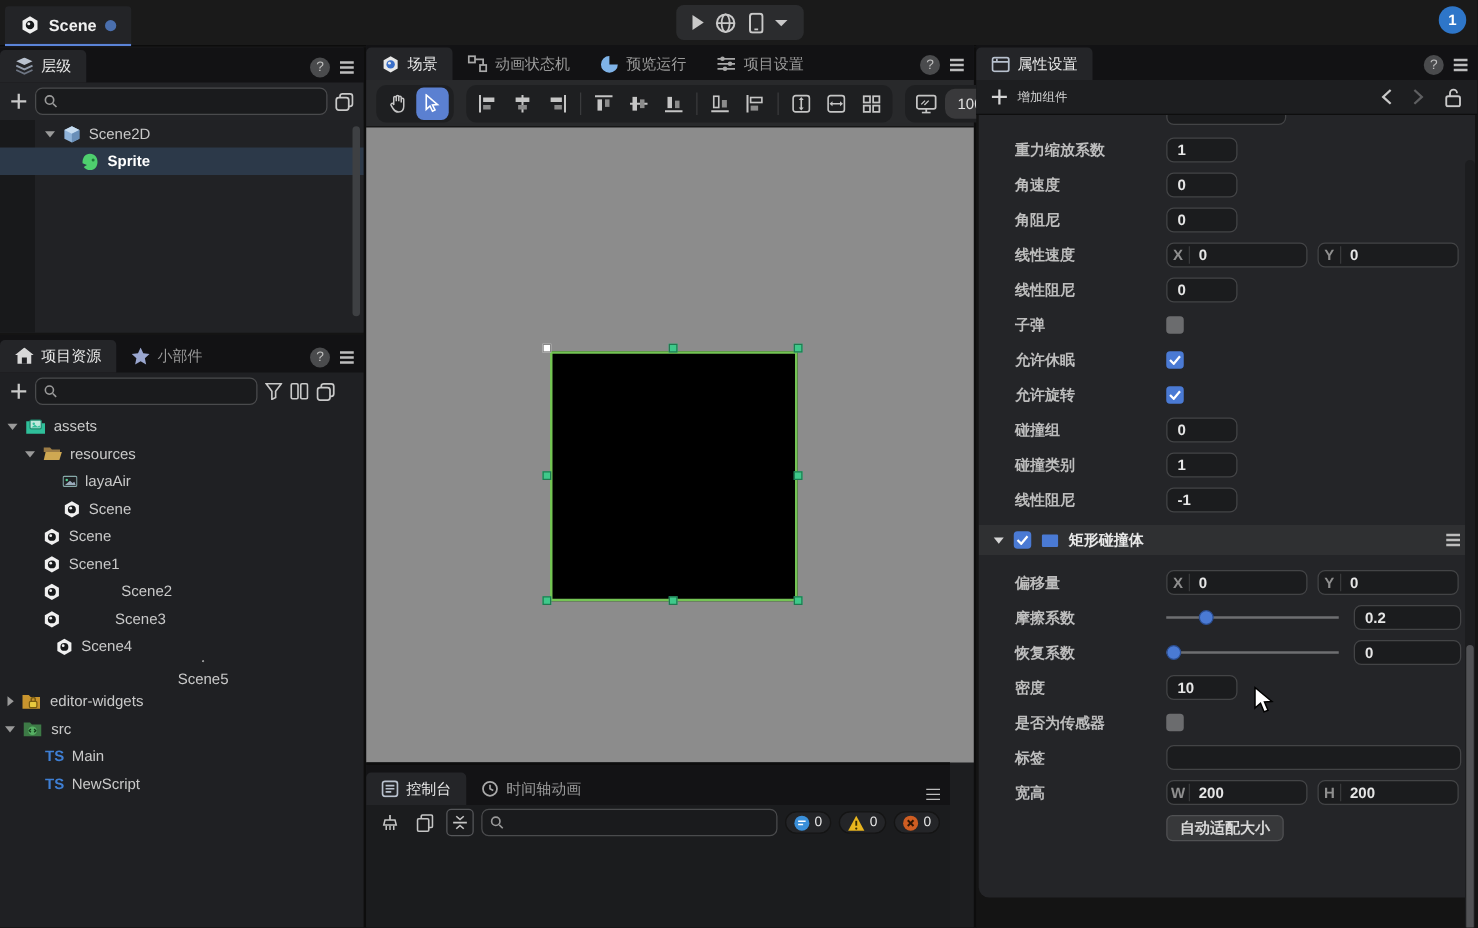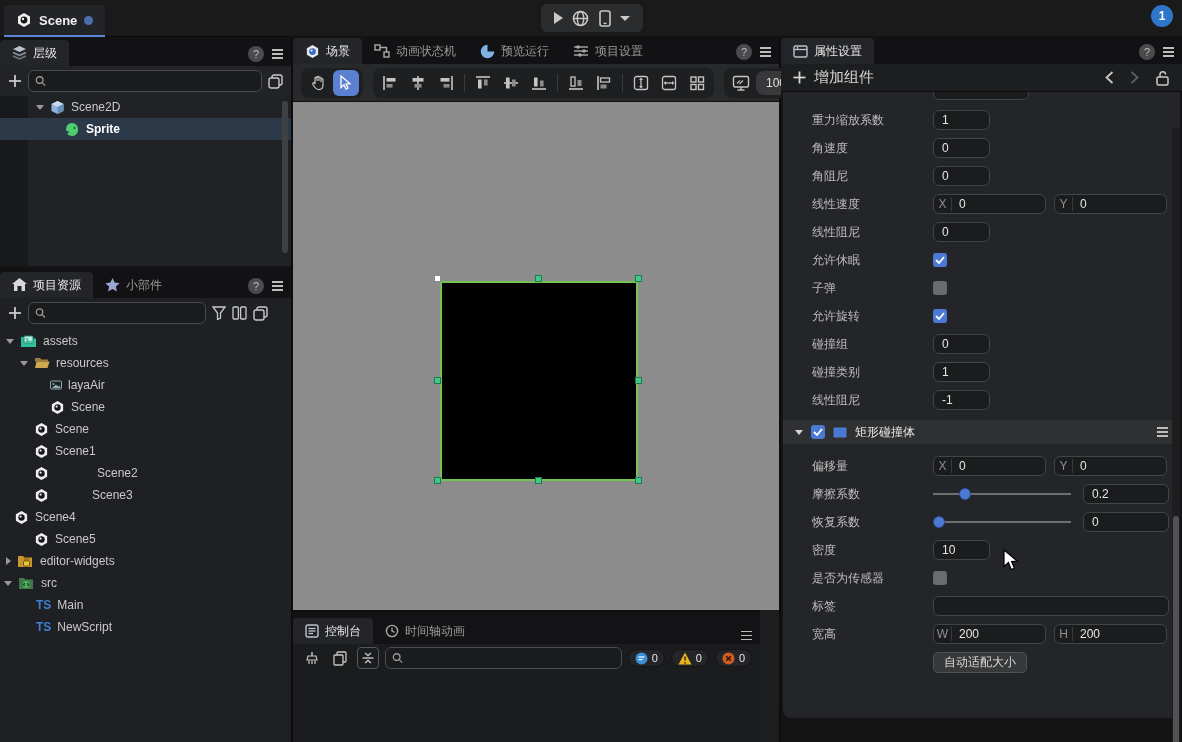--- a/index.html
+++ b/index.html
@@ -73,23 +73,23 @@
   #console { position:absolute; left:0; top:574px; width:467px; height:132px; background:#1b1c1e; border-top:2px solid #0d0d0d; }
   #console .tabbar { height:32px; background:#131315; }
   #ctoolrow { height:28px; display:flex; align-items:center; gap:6px; padding:0 8px; }
   .cbadge { height:18px; background:#242528; border:1px solid #141414; border-radius:9px; display:flex; align-items:center; gap:4px; padding:0 6px; color:#e8e8e8; font-size:11px; }
   .iconbox { width:22px; height:22px; display:flex; align-items:center; justify-content:center; border-radius:4px; }
   .iconbox.bordered { border:1px solid #56575a; }
 
   
   #inspector { position:absolute; left:781px; top:36px; width:401px; height:706px; background:#141414; }
   #insp-sub { height:28px; background:#1d1e20; display:flex; align-items:center; padding:0 12px; gap:8px; border-bottom:1px solid #0e0e0e; }
-  #insp-sub .addlbl { color:#d5d5d5; font-size:15px; }
+  #insp-sub .addlbl { color:#d5d5d5; font-size:10px; }
   #insp-sub .navtools { margin-left:auto; display:flex; align-items:center; gap:16px; }
-  #insp-body { position:relative; margin:0 2px; height:626px; background:#242528; border-radius:0 0 8px 8px; overflow:hidden; }
+  #insp-body { position:relative; margin:0 2px; height:626px; background:#242528; border-radius:0 0 8px 8px; overflow:hidden;font-weight:bold; }
   .prow { height:28px; display:flex; align-items:center; padding-left:29px; }
   .plabel { width:121px; color:#bdbdbd; font-size:12px; }
   .pinput { height:20px; background:#1b1c1e; border:1px solid #434446; border-radius:6px; color:#e6e6e6;
             display:flex; align-items:center; padding:0 8px; font-size:12px; }
   .pinput.small { width:57px; }
   .xybox { width:113px; height:20px; background:#1b1c1e; border:1px solid #434446; border-radius:6px;
            display:flex; align-items:center; font-size:12px; }
   .xybox .pfx { width:18px; text-align:center; color:#8f8f8f; border-right:1px solid #38393b; }
   .xybox .val { padding-left:7px; color:#e6e6e6; }
   .cb { width:14px; height:14px; border-radius:3px; background:#6b6c6e; }
@@ -301,29 +301,29 @@
       <span>Scene2</span>
     </div>
     <div class="arow" style="padding-left:34px;gap:43px;">
       <svg class="ic" width="15" height="15" viewBox="0 0 16 16">
         <polygon points="8,1 14,4.5 14,11.5 8,15 2,11.5 2,4.5" fill="#f0f0f0"></polygon>
           <circle cx="8" cy="8" r="3.4" fill="#16181a"></circle>
           <circle cx="7" cy="7" r="1.2" fill="#f0f0f0"></circle>
       </svg>
       <span>Scene3</span>
     </div>
-    <div class="arow" style="padding-left:14px;">
+    <div class="arow" style="padding-left:44px;">
       <svg class="ic" width="15" height="15" viewBox="0 0 16 16">
         <polygon points="8,1 14,4.5 14,11.5 8,15 2,11.5 2,4.5" fill="#f0f0f0"></polygon>
           <circle cx="8" cy="8" r="3.4" fill="#16181a"></circle>
           <circle cx="7" cy="7" r="1.2" fill="#f0f0f0"></circle>
       </svg>
       <span>Scene4</span>
     </div>
-    <div class="arow" style="padding-left:34px;">
+    <div class="arow" style="padding-left:34px;flex-direction:column;">
       <svg class="ic" width="15" height="15" viewBox="0 0 16 16">
         <polygon points="8,1 14,4.5 14,11.5 8,15 2,11.5 2,4.5" fill="#f0f0f0"></polygon>
           <circle cx="8" cy="8" r="3.4" fill="#16181a"></circle>
           <circle cx="7" cy="7" r="1.2" fill="#f0f0f0"></circle>
       </svg>
       <span>Scene5</span>
     </div>
     <div class="arow" style="padding-left:6px;">
       <span class="tree-caret closed"></span>
       <svg class="ic" width="17" height="13" viewBox="0 0 17 13">
@@ -685,30 +685,30 @@
           <span class="val">0</span>
         </div>
       </div>
       <div class="prow">
         <span class="plabel">线性阻尼</span>
         <div class="pinput small">
             <span>0</span>
           </div>
       </div>
       <div class="prow">
+        <span class="plabel">子弹</span>
+        <div class="cb"></div>
+      </div>
+      <div class="prow">
         <span class="plabel">允许休眠</span>
         <div class="cb checked">
           <svg class="ic" width="10" height="8" viewBox="0 0 10 8">
               <polyline points="1,4 4,7 9,1" fill="none" stroke="#fff" stroke-width="1.8"></polyline>
             </svg>
         </div>
-      </div>
-      <div class="prow">
-        <span class="plabel">子弹</span>
-        <div class="cb"></div>
       </div>
       <div class="prow">
         <span class="plabel">允许旋转</span>
         <div class="cb checked">
           <svg class="ic" width="10" height="8" viewBox="0 0 10 8">
               <polyline points="1,4 4,7 9,1" fill="none" stroke="#fff" stroke-width="1.8"></polyline>
             </svg>
         </div>
       </div>
       <div class="prow">

